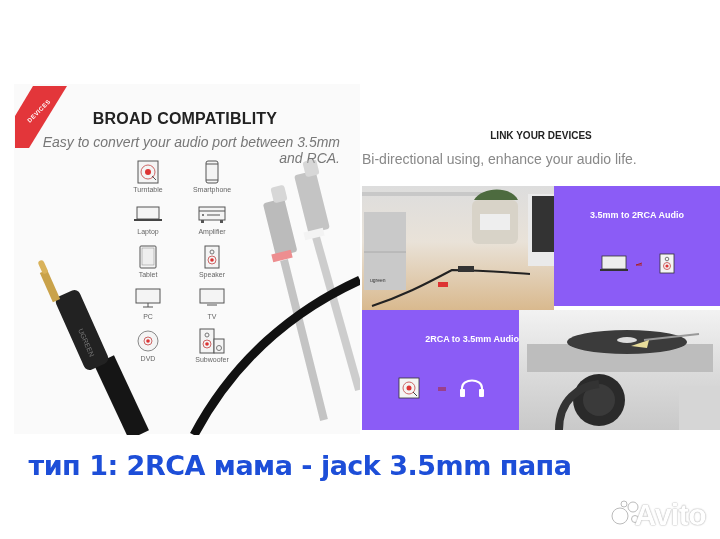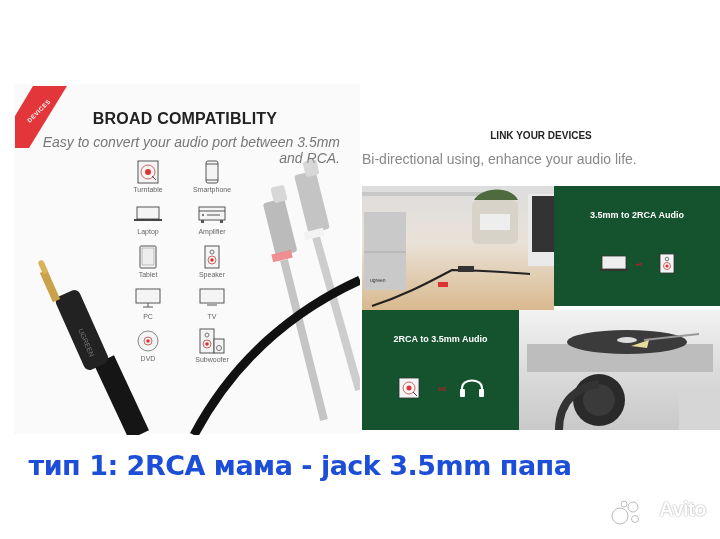--- a/index.html
+++ b/index.html
@@ -14,25 +14,25 @@
   .left-sub { position: absolute; left: 40px; top: 134px; width: 300px; text-align: right; font-size: 14px; color: #777; font-style: italic; }
 
   .device { position: absolute; width: 60px; text-align: center; }
   .device svg { display: block; margin: 0 auto; }
   .device-label { font-size: 7px; color: #666; margin-top: 2px; }
 
   .right-title { position: absolute; left: 362px; top: 130px; width: 358px; text-align: center; font-size: 10px; font-weight: bold; color: #222; }
   .right-sub { position: absolute; left: 362px; top: 151px; width: 358px; text-align: left; font-size: 14px; color: #888; }
 
   .photo { position: absolute; overflow: hidden; }
-  .red-card { position: absolute; background: #14532d; color: #fff; }
+  .red-card { position: absolute; background: #8b5cf6; color: #fff; }
   .card-title { position: absolute; width: 100%; text-align: center; font-size: 9px; font-weight: bold; }
 
   .caption { position: absolute; left: 0; top: 450px; width: 600px; text-align: center; font-size: 27px; font-weight: bold; color: #1d4ed8; font-family: "DejaVu Sans", sans-serif; letter-spacing: -0.5px; }
-  .watermark { position: absolute; right: 14px; top: 498px; font-size: 20px; color: #fff; font-weight: bold; text-shadow: 0 0 2px #bbb, 0 0 1px #999; letter-spacing: -0.5px; }
+  .watermark { position: absolute; right: 14px; top: 498px; font-size: 30px; color: #fff; font-weight: bold; text-shadow: 0 0 2px #bbb, 0 0 1px #999; letter-spacing: -0.5px; }
   .wm-dots { position: absolute; right: 80px; top: 500px; }
 </style>
 </head>
 <body>
 
 <div class="left-panel"></div>
 
 <svg class="ribbon" viewBox="0 0 60 62">
   <polygon points="18,0 52,0 14,62 0,62 0,30" fill="#e3363a"></polygon>
 </svg>
@@ -182,21 +182,21 @@
     <g>
         <rect x="60" y="2" width="14" height="19" fill="#f4f4f4" stroke="#333" stroke-width="0.8"></rect>
         <circle cx="67" cy="7" r="1.8" fill="none" stroke="#777"></circle>
         <circle cx="67" cy="14" r="3.5" fill="none" stroke="#c66"></circle>
         <circle cx="67" cy="14" r="1.6" fill="#d33"></circle>
       </g>
   </svg>
 </div>
 
 <div class="red-card" style="left:362px;top:310px;width:157px;height:120px;">
-  <div class="card-title" style="top:24px;">2RCA to 3.5mm Audio</div>
+  <div class="card-title" style="top:24px;text-align:right;">2RCA to 3.5mm Audio</div>
   <svg style="position:absolute;left:36px;top:66px;" width="90" height="24">
     <g>
         <rect x="1" y="2" width="20" height="20" fill="#f4f4f4" stroke="#333" stroke-width="0.8"></rect>
         <circle cx="11" cy="12" r="6" fill="none" stroke="#c66"></circle>
         <circle cx="11" cy="12" r="2.5" fill="#d33"></circle>
         <line x1="15" y1="16" x2="19" y2="20" stroke="#444"></line>
       </g>
     <g>
         <path d="M40,12 L48,12 M40,14 L48,14" stroke="#a22" stroke-width="1"></path>
       </g>

